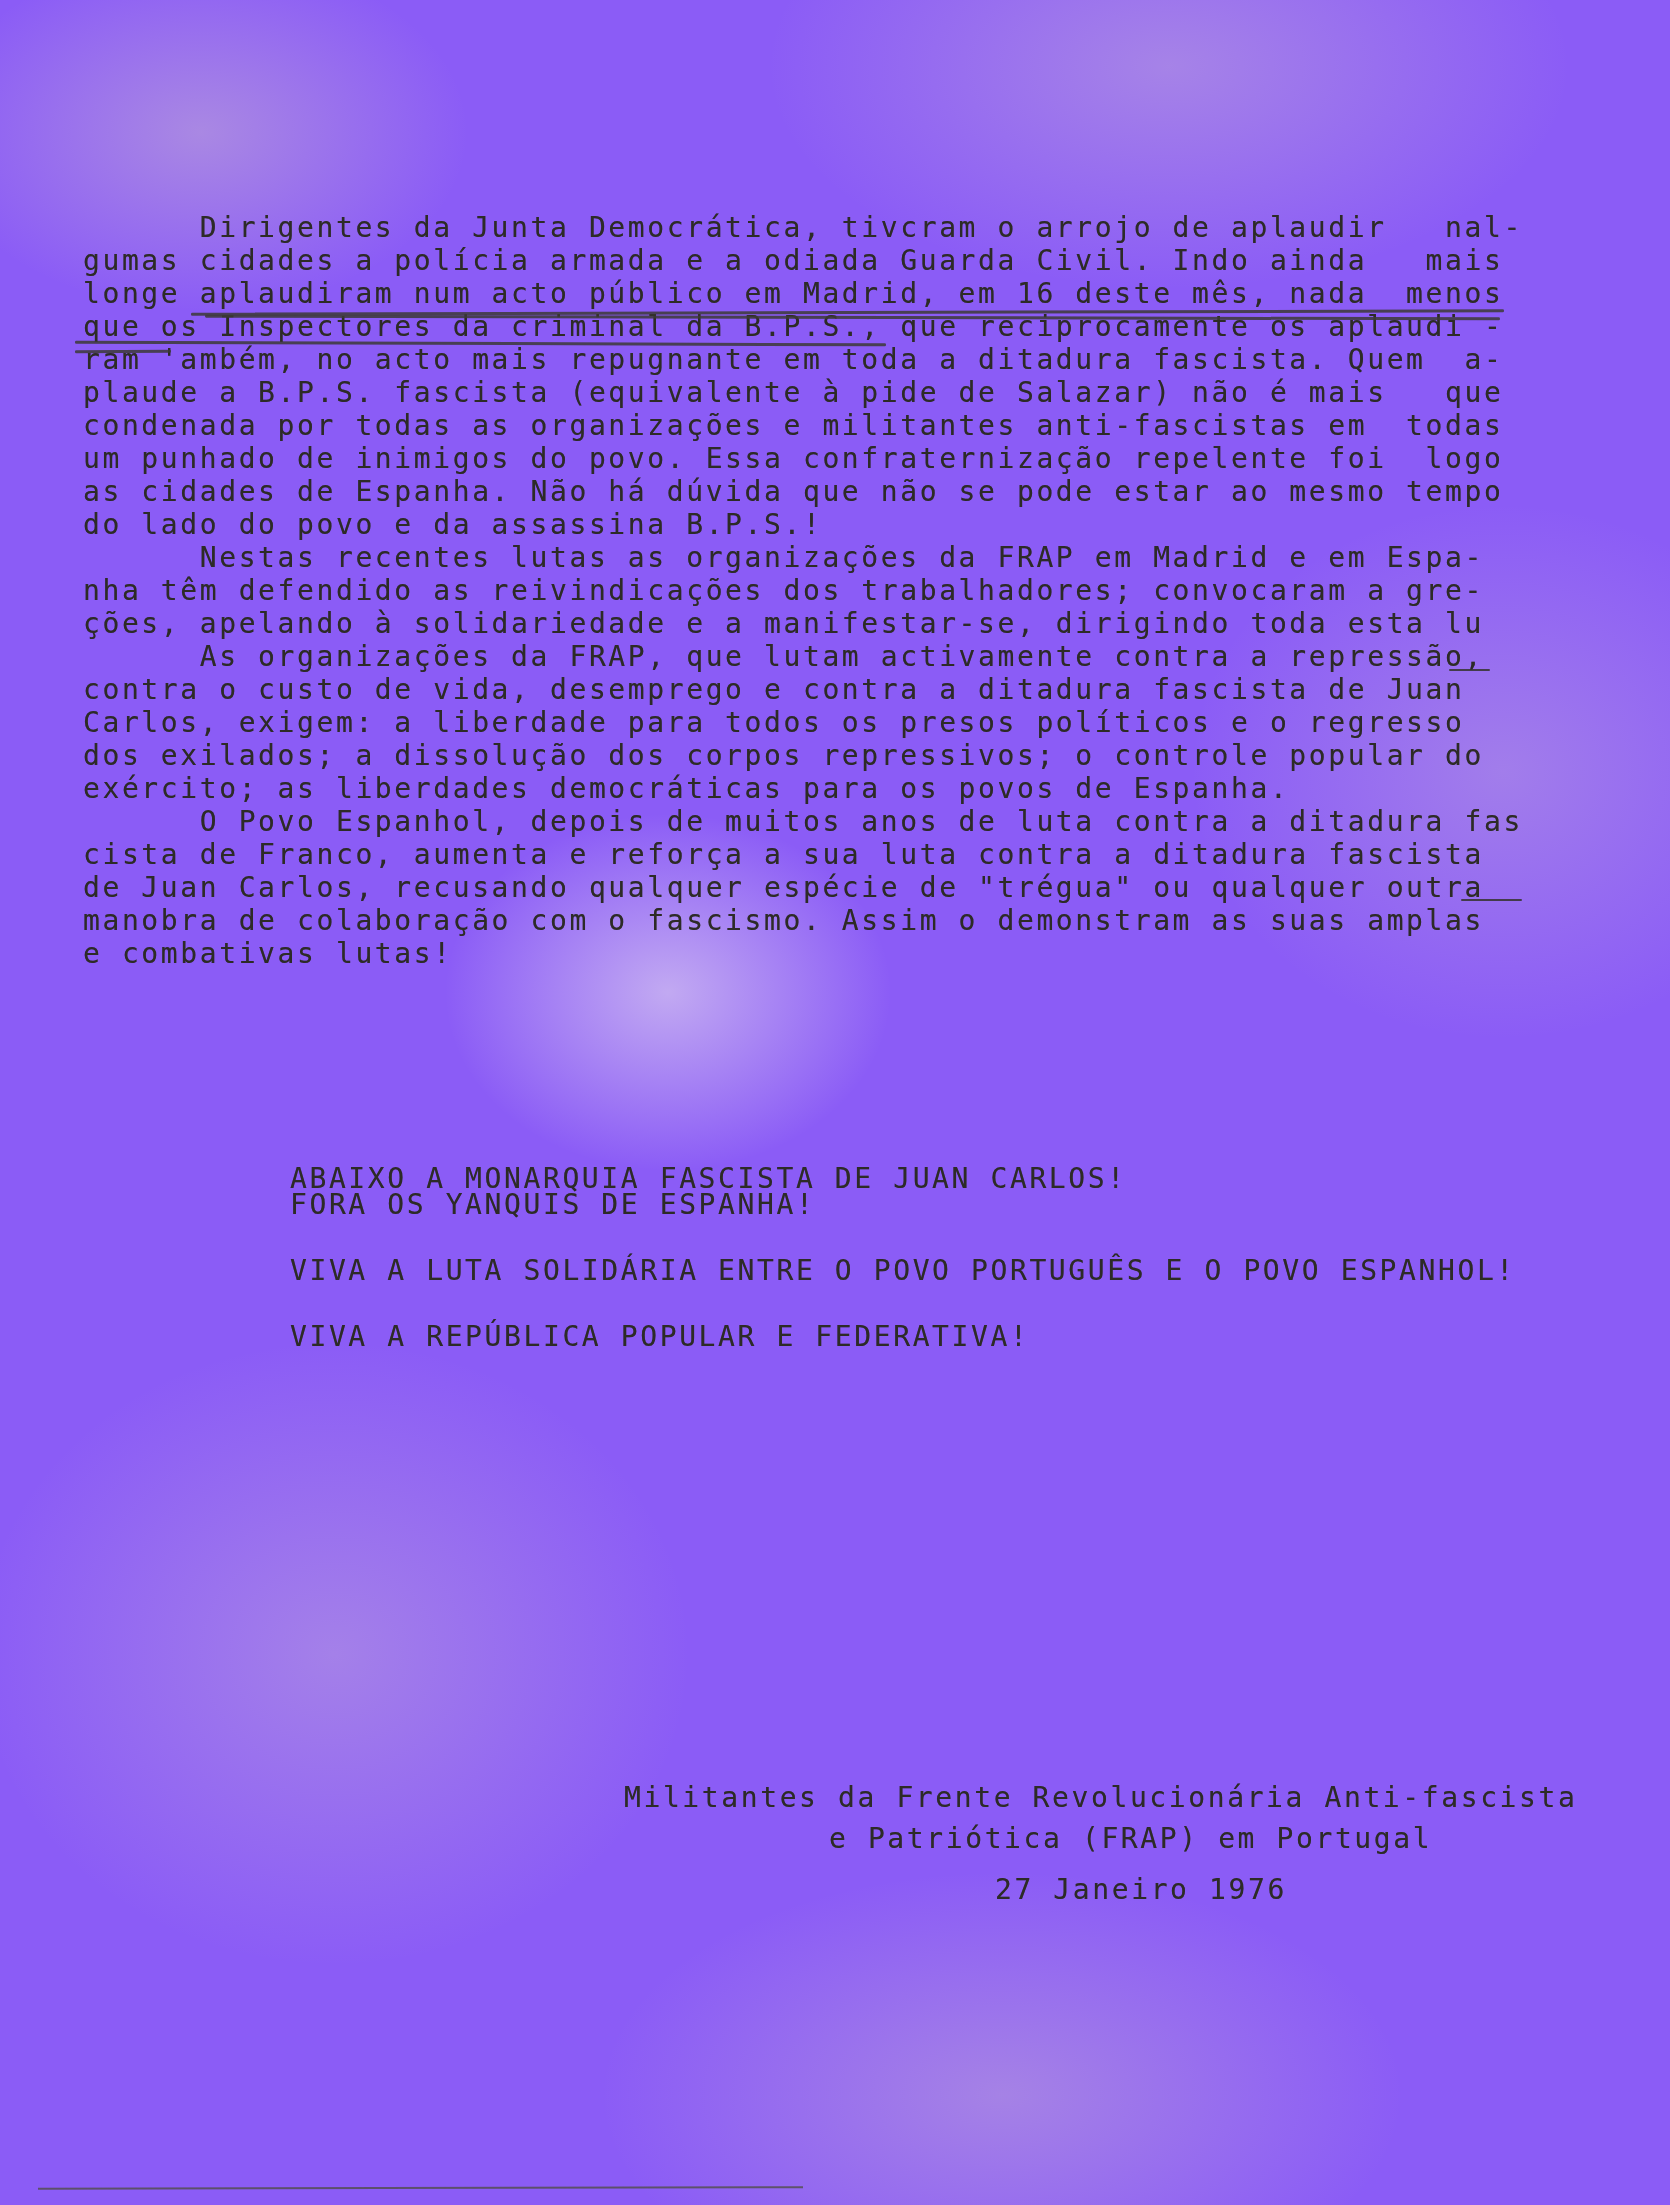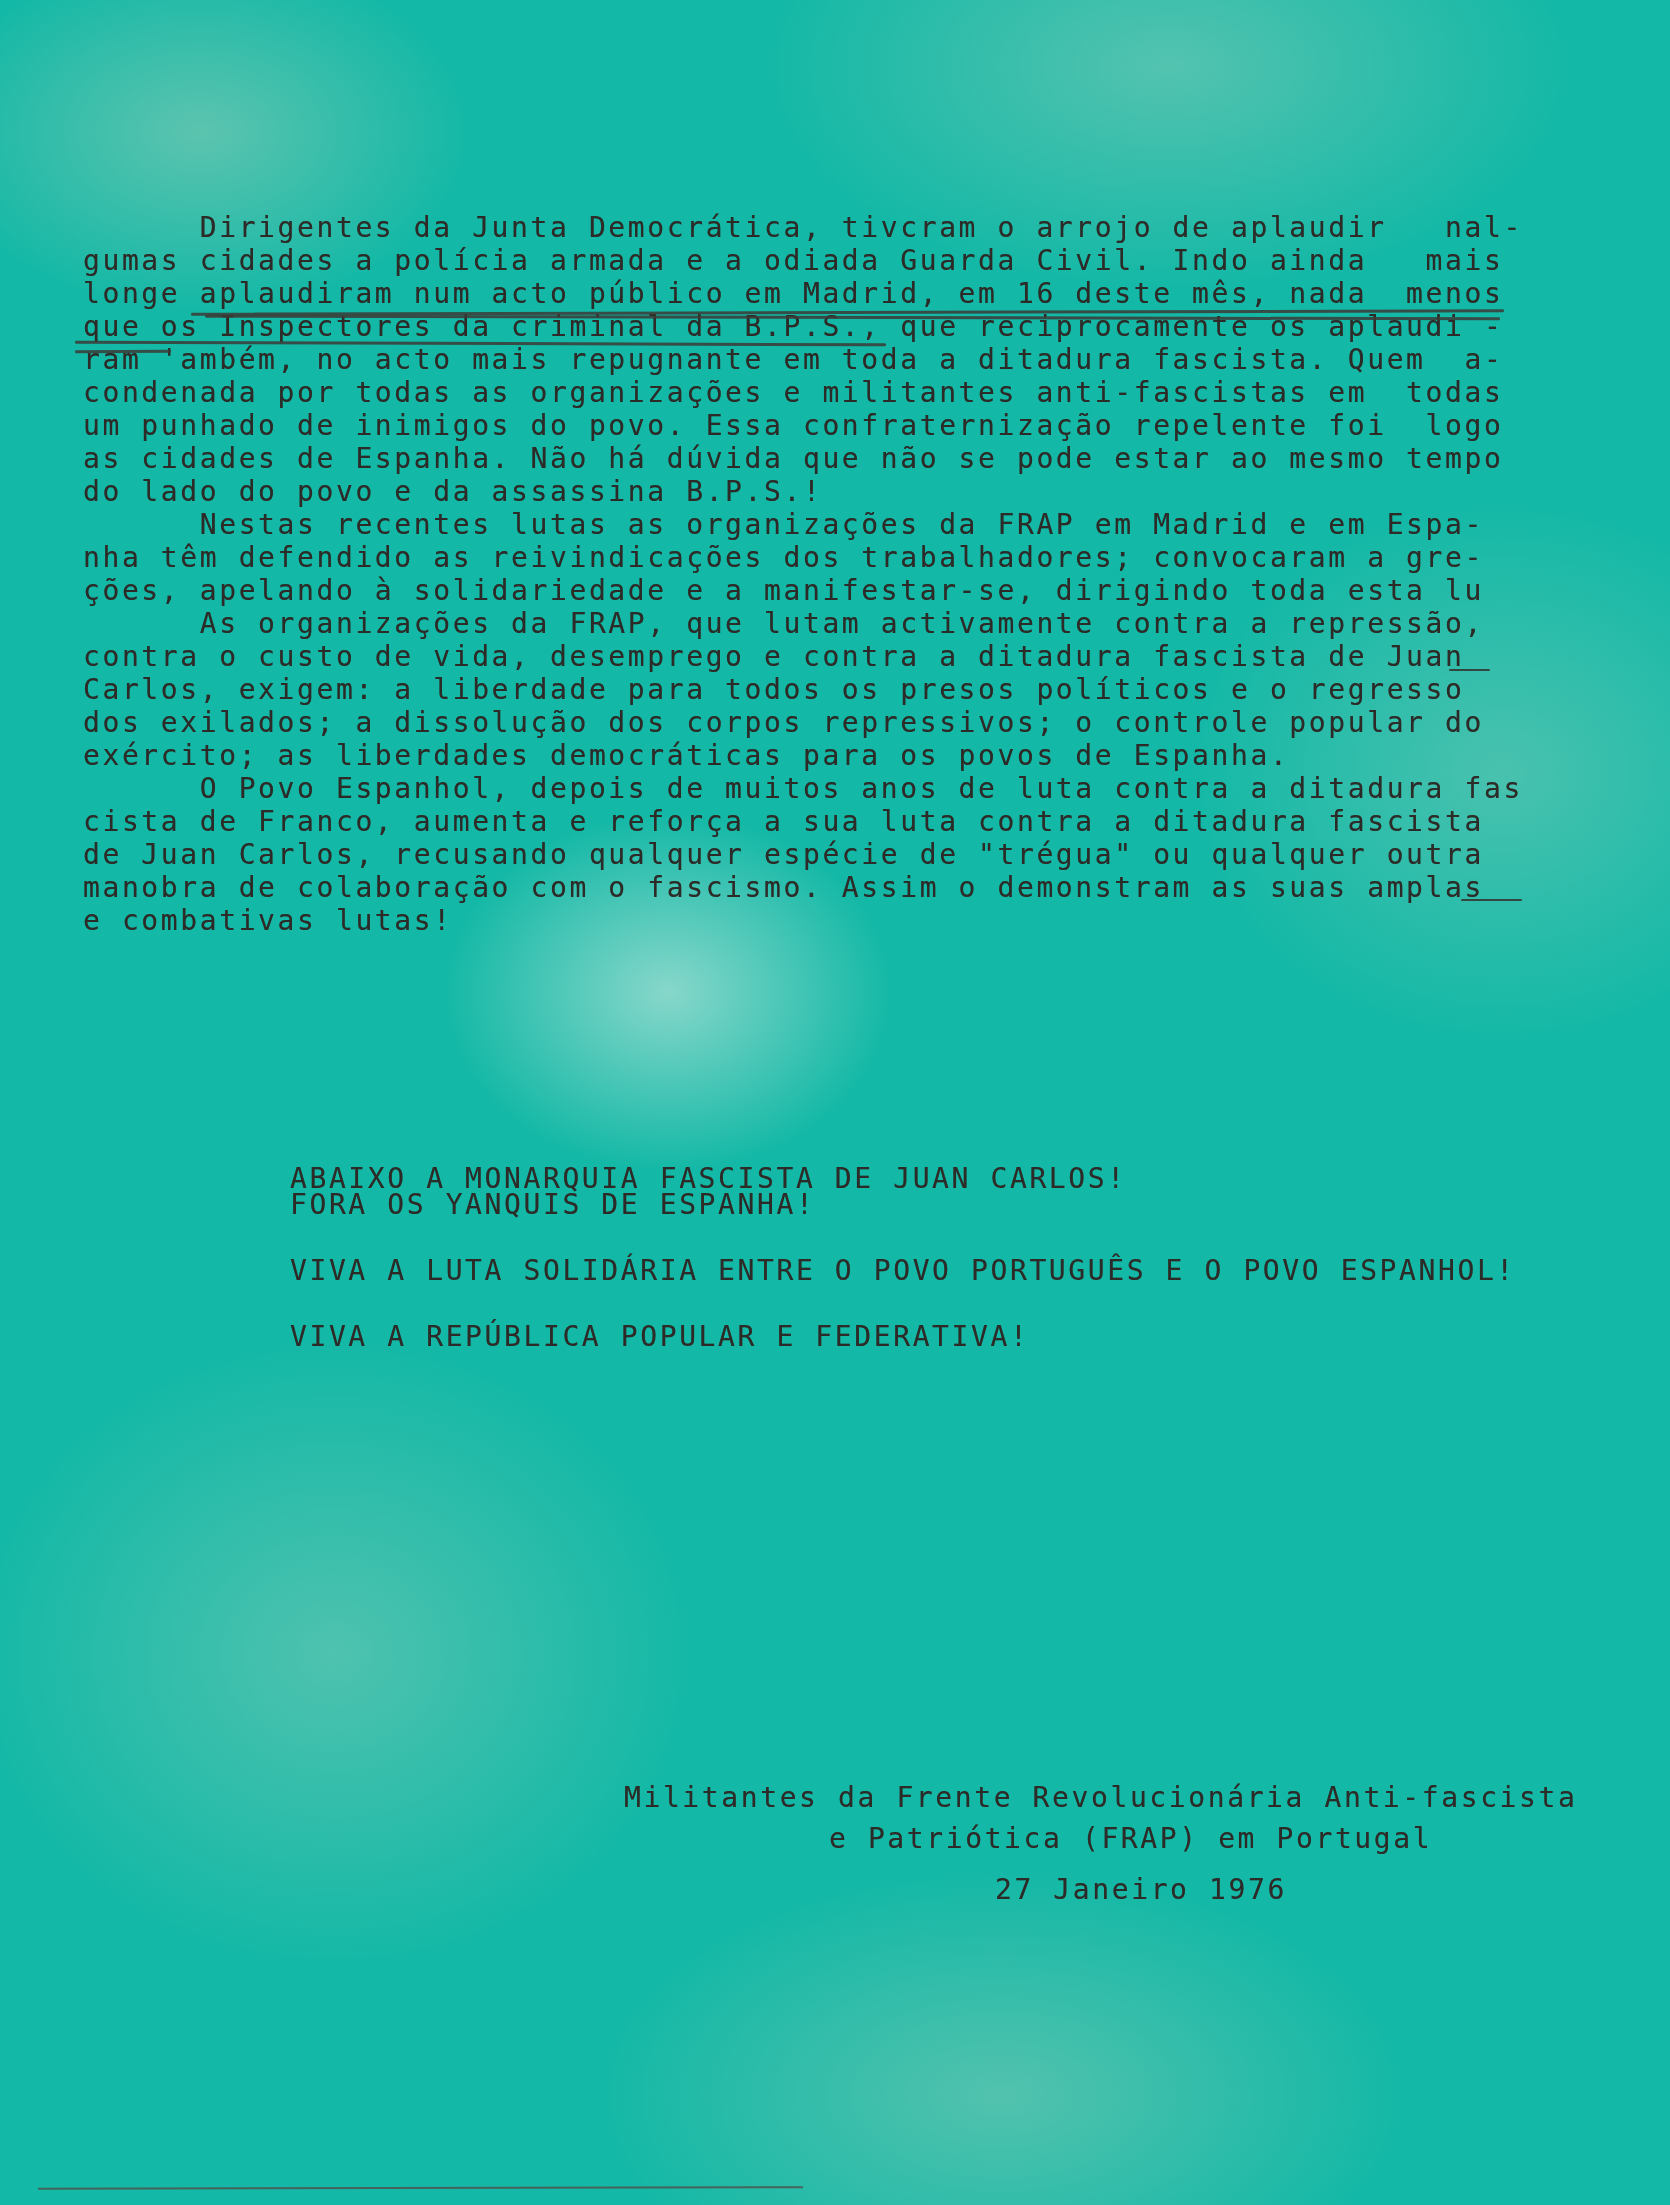--- a/index.html
+++ b/index.html
@@ -1,20 +1,20 @@
 <!DOCTYPE html>
 <html style="font-size:10.2px"><head>
 <meta charset="utf-8">
 <style>
   html,body{margin:0;padding:0;background:#8a8a86;}
   .page{
     position:relative;
     width:1670px;
     height:2205px;
-    background:#14b8a6;
+    background:#8b5cf6;
     overflow:hidden;
     font-family:"DejaVu Sans Mono", monospace;
     color:#2d2b27;
   }
   
   .page::before{
     content:"";
     position:absolute;inset:0;
     background:
       radial-gradient(ellipse 383px 255px at 12% 6%,  rgba(226,218,192,.35), transparent 70%),
@@ -43,20 +43,21 @@
 
 <div class="page">
 
   <div class="body-text">
     <div>
       <div class="line">      Dirigentes da Junta Democrática, tivcram o arrojo de aplaudir   nal-</div>
       <div class="line">gumas cidades a polícia armada e a odiada Guarda Civil. Indo ainda   mais</div>
       <div class="line">longe aplaudiram num acto público em Madrid, em 16 deste mês, nada  menos</div>
       <div class="line">que os Inspectores da criminal da B.P.S., que reciprocamente os aplaudi -</div>
       <div class="line">ram 'ambém, no acto mais repugnante em toda a ditadura fascista. Quem  a-</div>
+      <div class="line">plaude a B.P.S. fascista (equivalente à pide de Salazar) não é mais   que</div>
       <div class="line">condenada por todas as organizações e militantes anti-fascistas em  todas</div>
       <div class="line">um punhado de inimigos do povo. Essa confraternização repelente foi  logo</div>
       <div class="line">as cidades de Espanha. Não há dúvida que não se pode estar ao mesmo tempo</div>
       <div class="line">do lado do povo e da assassina B.P.S.!</div>
     </div>
     <div>
       <div class="line">      Nestas recentes lutas as organizações da FRAP em Madrid e em Espa-</div>
       <div class="line">nha têm defendido as reivindicações dos trabalhadores; convocaram a gre-</div>
       <div class="line">ções, apelando à solidariedade e a manifestar-se, dirigindo toda esta lu</div>
     </div>

